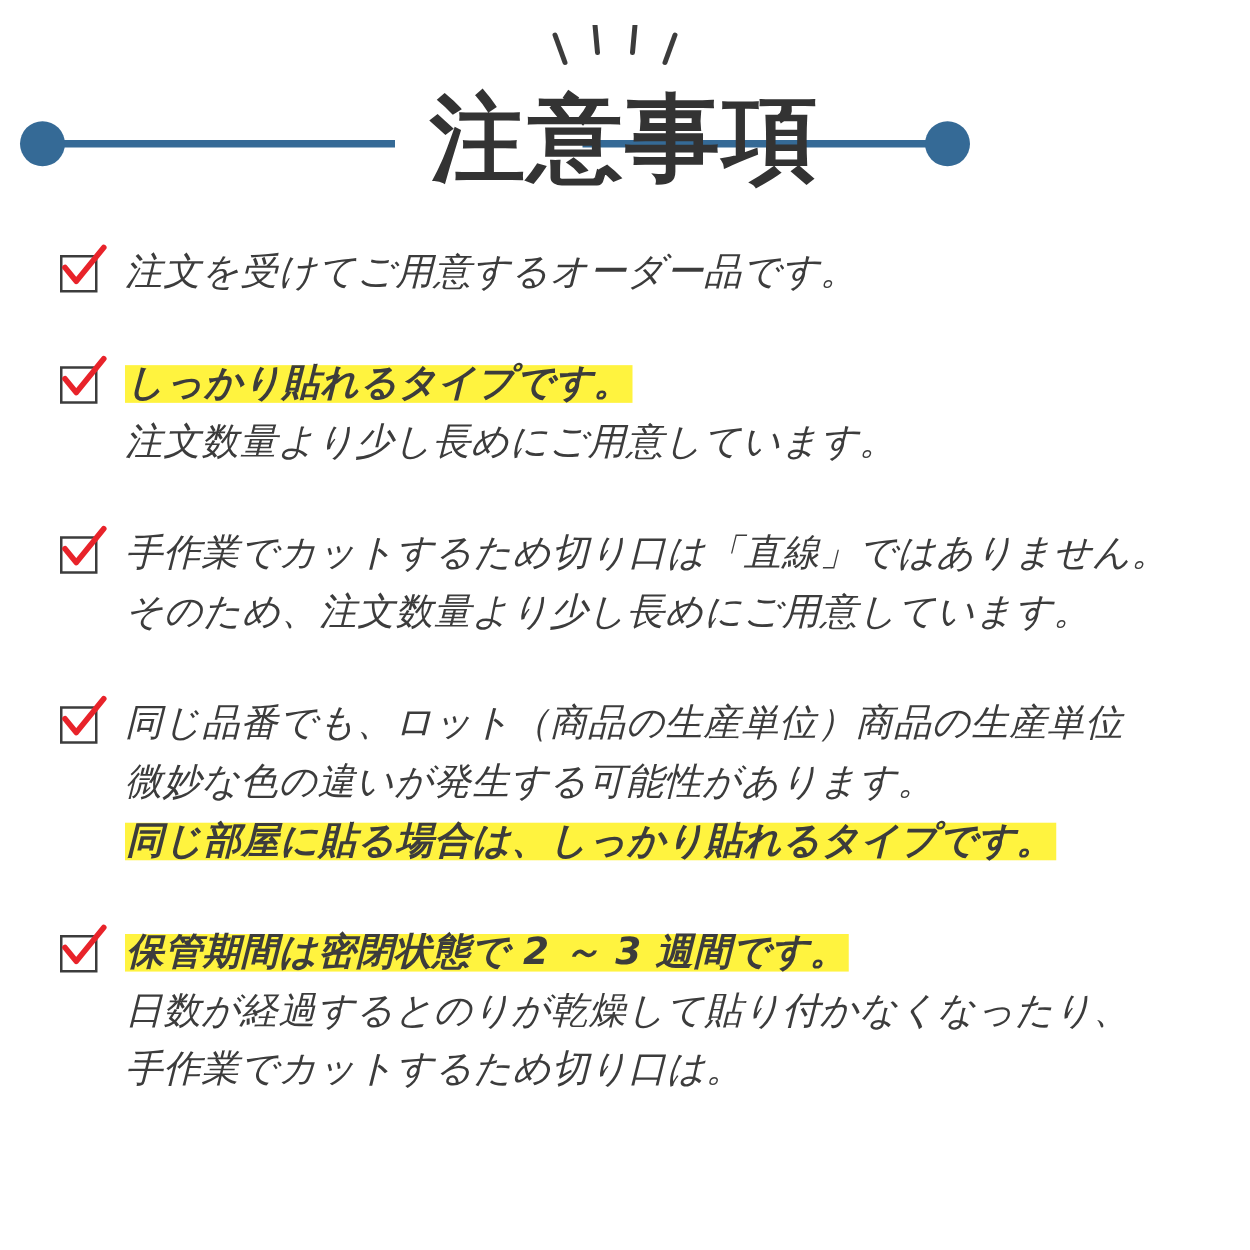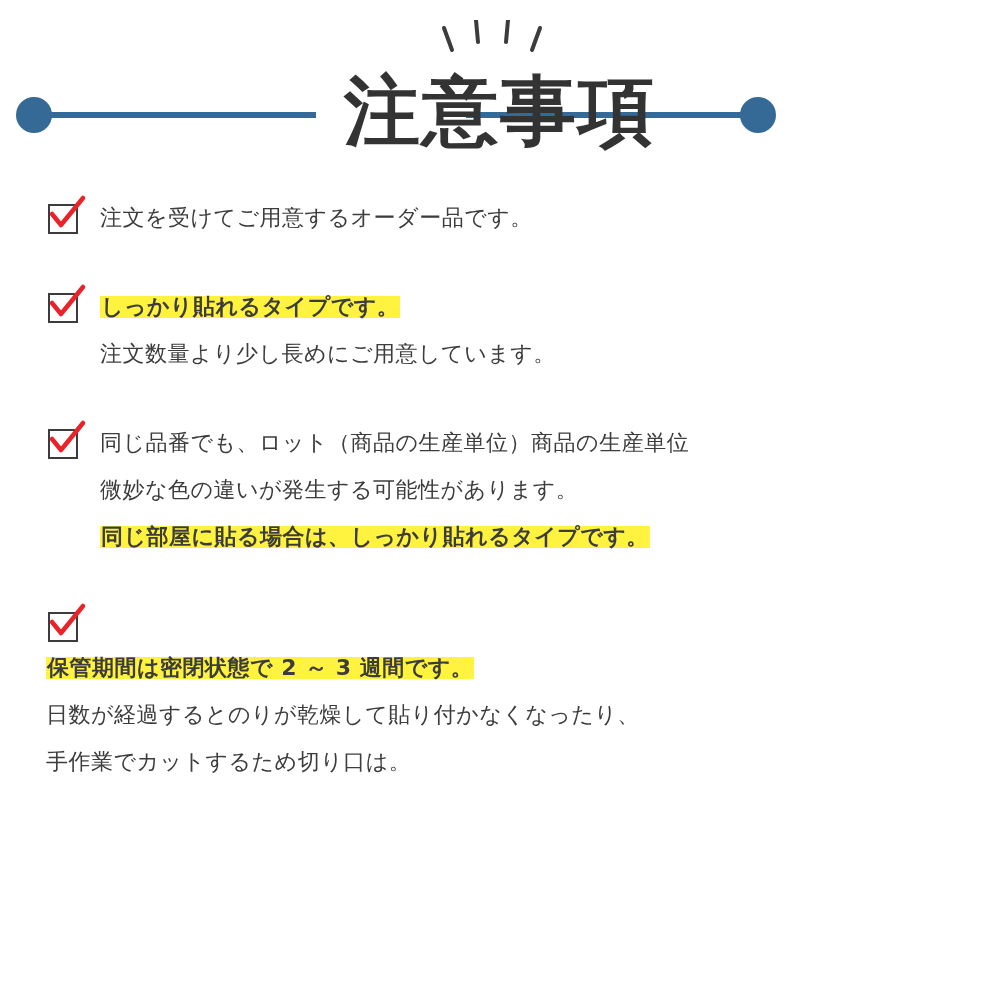--- a/index.html
+++ b/index.html
@@ -67,21 +67,21 @@
   
   .notes {
     margin: 14px 0 0 0;
     padding: 0 40px 0 46px;
   }
   .note {
     display: flex;
     align-items: flex-start;
     margin-bottom: 42px;
   }
-  .note:last-child { margin-bottom: 0; flex-direction: column; }
+  .note:last-child { margin-bottom: 0; }
 
   .checkbox {
     flex: 0 0 auto;
     width: 36px;
     height: 36px;
     margin-top: 6px;
     margin-right: 18px;
     position: relative;
   }
   .checkbox .box {
@@ -100,25 +100,26 @@
     width: 40px;
     height: 40px;
     overflow: visible;
   }
 
   .lines {
     flex: 1 1 auto;
     padding-top: 0;
   }
   .line {
-    font-size: 22px;
+    font-size: 30px;
     line-height: 47px;
     letter-spacing: 0.5px;
     color: #3c3c3c;
     white-space: nowrap;
+    font-style: italic;
   }
   .line .hl {
     background: linear-gradient(to bottom, rgba(255,255,255,0) 8%, #fff33f 10%, #fff33f 94%, rgba(255,255,255,0) 96%);
     padding: 0 1px;
     font-weight: 700;
   }
   .line.em { font-weight: 700; }
 </style>
 </head>
 <body>
@@ -164,20 +165,32 @@
         <svg viewBox="0 0 40 40">
             <path d="M6 18 L15 29 L37 2" fill="none" stroke="#e8232a" stroke-width="4.5" stroke-linecap="round" stroke-linejoin="round"></path>
           </svg>
       </span>
       <div class="lines">
         <div class="line em"><span class="hl">しっかり貼れるタイプです。</span></div>
         <div class="line"><span>注文数量より少し長めにご用意しています。</span></div>
       </div>
     </div>
 
+    <div class="note">
+      <span class="checkbox">
+        <span class="box"></span>
+        <svg viewBox="0 0 40 40">
+            <path d="M6 18 L15 29 L37 2" fill="none" stroke="#e8232a" stroke-width="4.5" stroke-linecap="round" stroke-linejoin="round"></path>
+          </svg>
+      </span>
+      <div class="lines">
+        <div class="line"><span>手作業でカットするため切り口は「直線」ではありません。</span></div>
+        <div class="line"><span>そのため、注文数量より少し長めにご用意しています。</span></div>
+      </div>
+    </div>
 
     <div class="note">
       <span class="checkbox">
         <span class="box"></span>
         <svg viewBox="0 0 40 40">
             <path d="M6 18 L15 29 L37 2" fill="none" stroke="#e8232a" stroke-width="4.5" stroke-linecap="round" stroke-linejoin="round"></path>
           </svg>
       </span>
       <div class="lines">
         <div class="line"><span>同じ品番でも、ロット（商品の生産単位）商品の生産単位</span></div>

